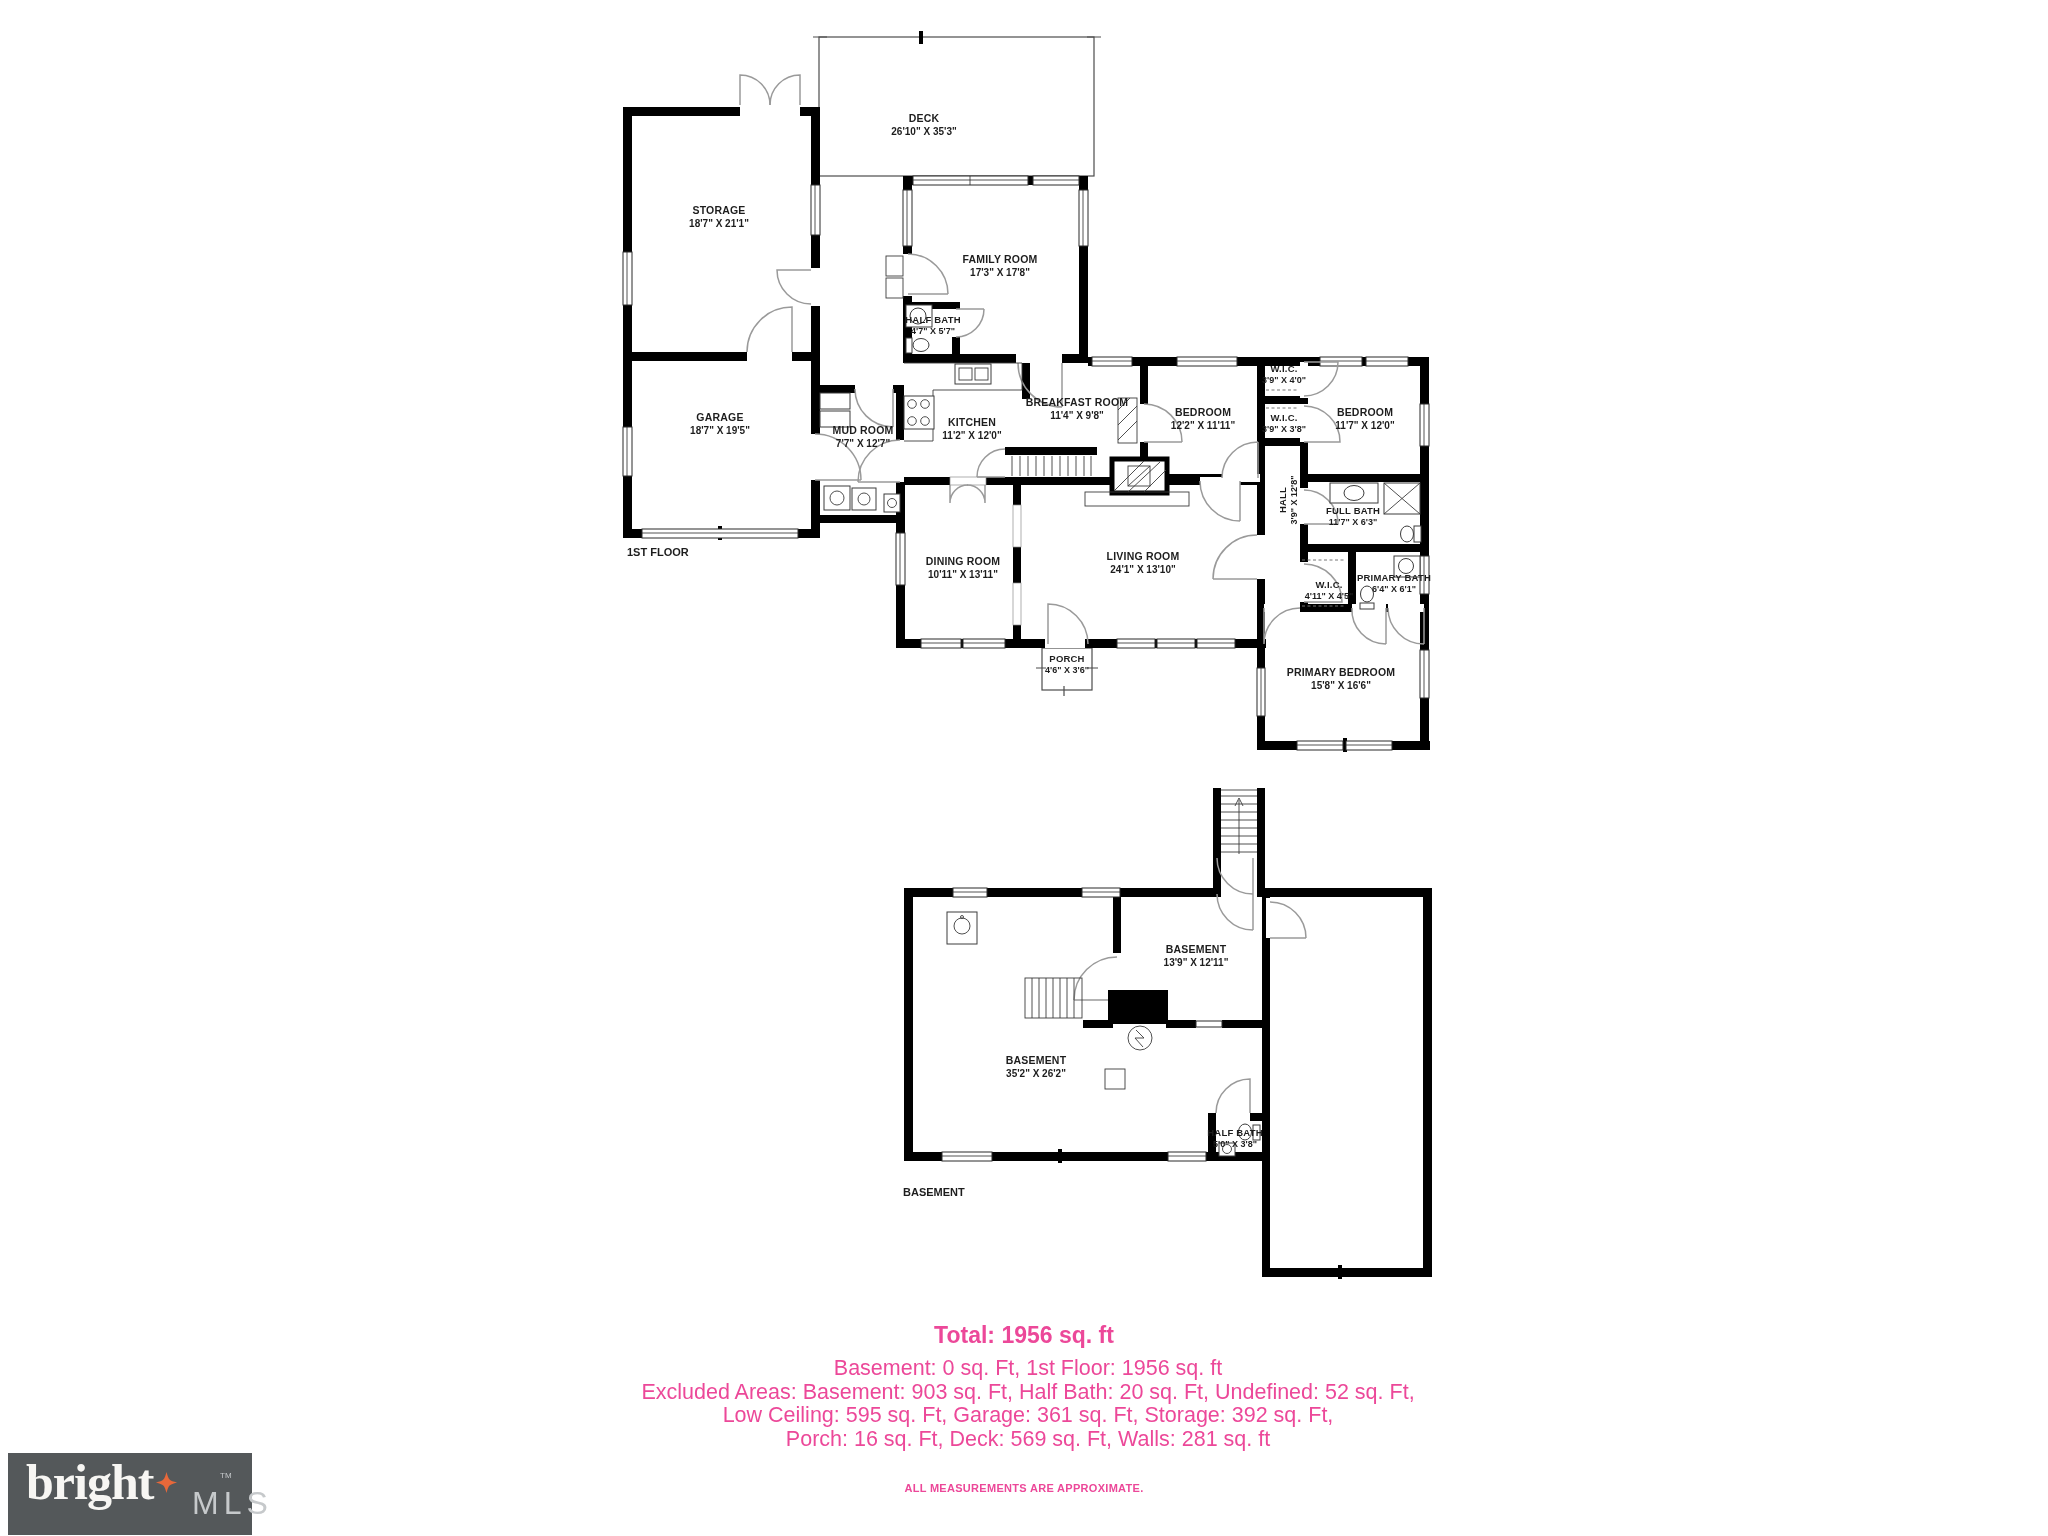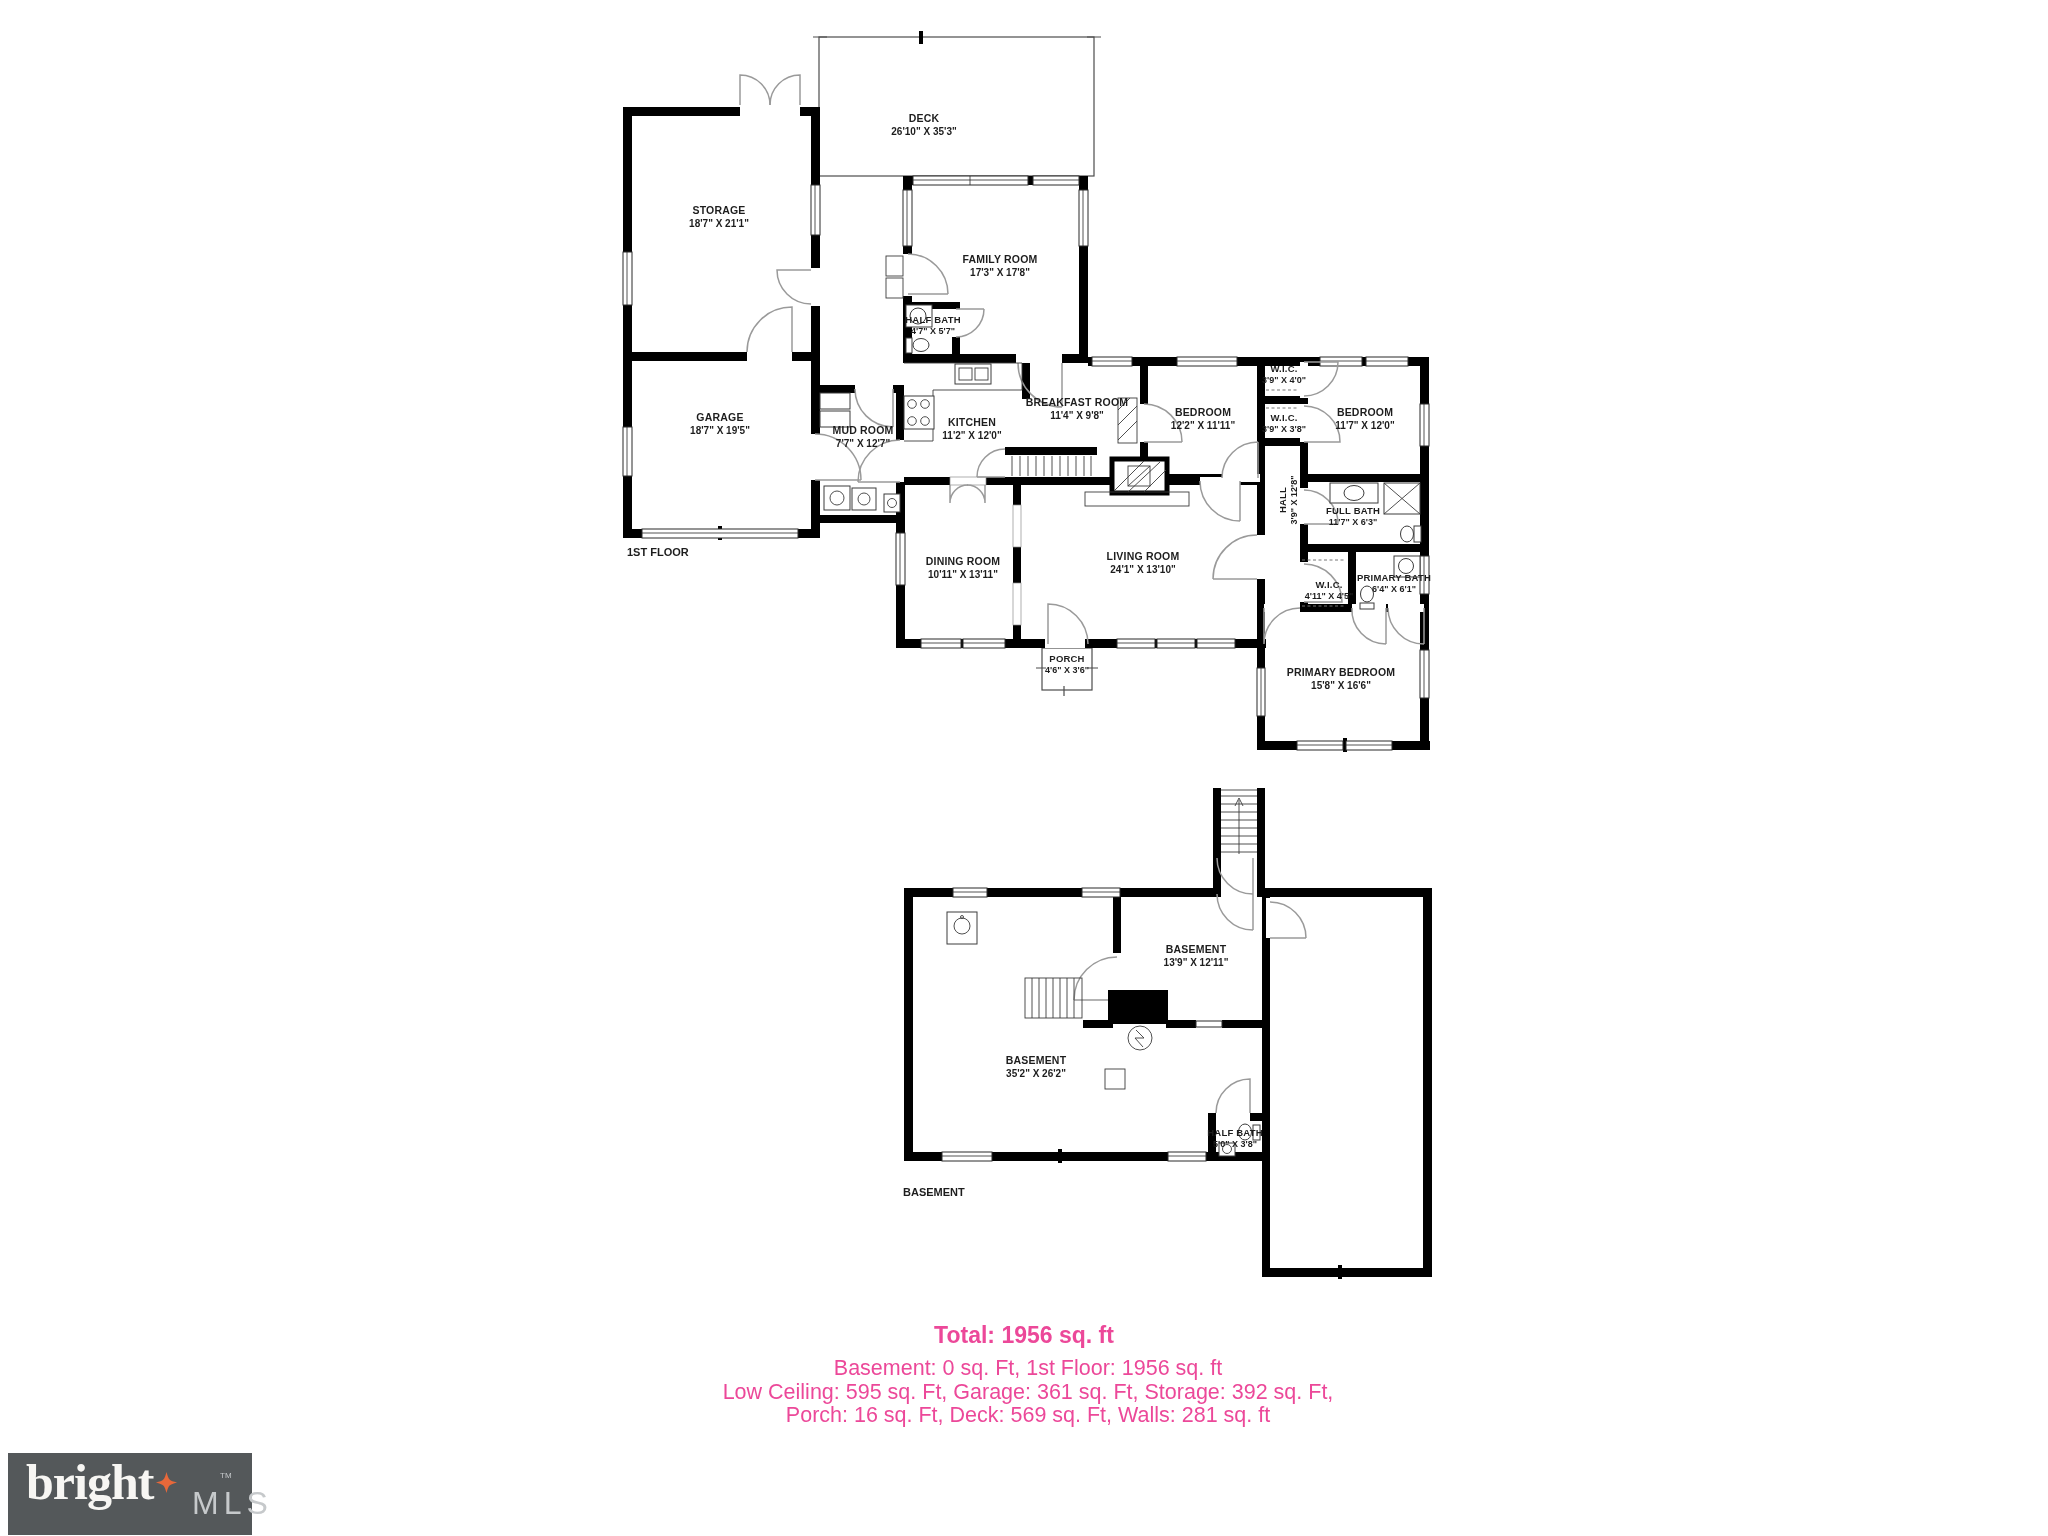--- a/index.html
+++ b/index.html
@@ -411,22 +411,24 @@
         <text x="1235" y="1147" class="rdims sm">5'0" X 3'8"</text>
       </g>
       <text x="627" y="556" class="floortag">1ST FLOOR</text>
       <text x="903" y="1196" class="floortag">BASEMENT</text>
     </g>
 </svg>
 
 <div class="summary">
   <div class="total">Total: 1956 sq. ft</div>
   <div class="sline">Basement: 0 sq. Ft, 1st Floor: 1956 sq. ft</div>
+  <div class="sline">Excluded Areas: Basement: 903 sq. Ft, Half Bath: 20 sq. Ft, Undefined: 52 sq. Ft,</div>
   <div class="sline">Low Ceiling: 595 sq. Ft, Garage: 361 sq. Ft, Storage: 392 sq. Ft,</div>
   <div class="sline">Porch: 16 sq. Ft, Deck: 569 sq. Ft, Walls: 281 sq. ft</div>
+  <div class="disc">ALL MEASUREMENTS ARE APPROXIMATE.</div>
 </div>
 
 <div class="logo" style="background: rgb(84, 88, 90);">
   <span class="brand" style="color: rgb(247, 246, 243);">bright</span>
   <svg class="star" viewBox="0 0 24 24">
     <path id="star-path" d="M12,1 C14,9 15,10 23,12 C15,14 14,15 12,23 C10,15 9,14 1,12 C9,10 10,9 12,1 Z" fill="#e8683a"></path>
   </svg>
   <sup class="tm" style="color: rgb(198, 201, 203); margin-left: 39px;">TM</sup>
   <span class="mls" style="color: rgb(198, 201, 203);">MLS</span>
 </div>

